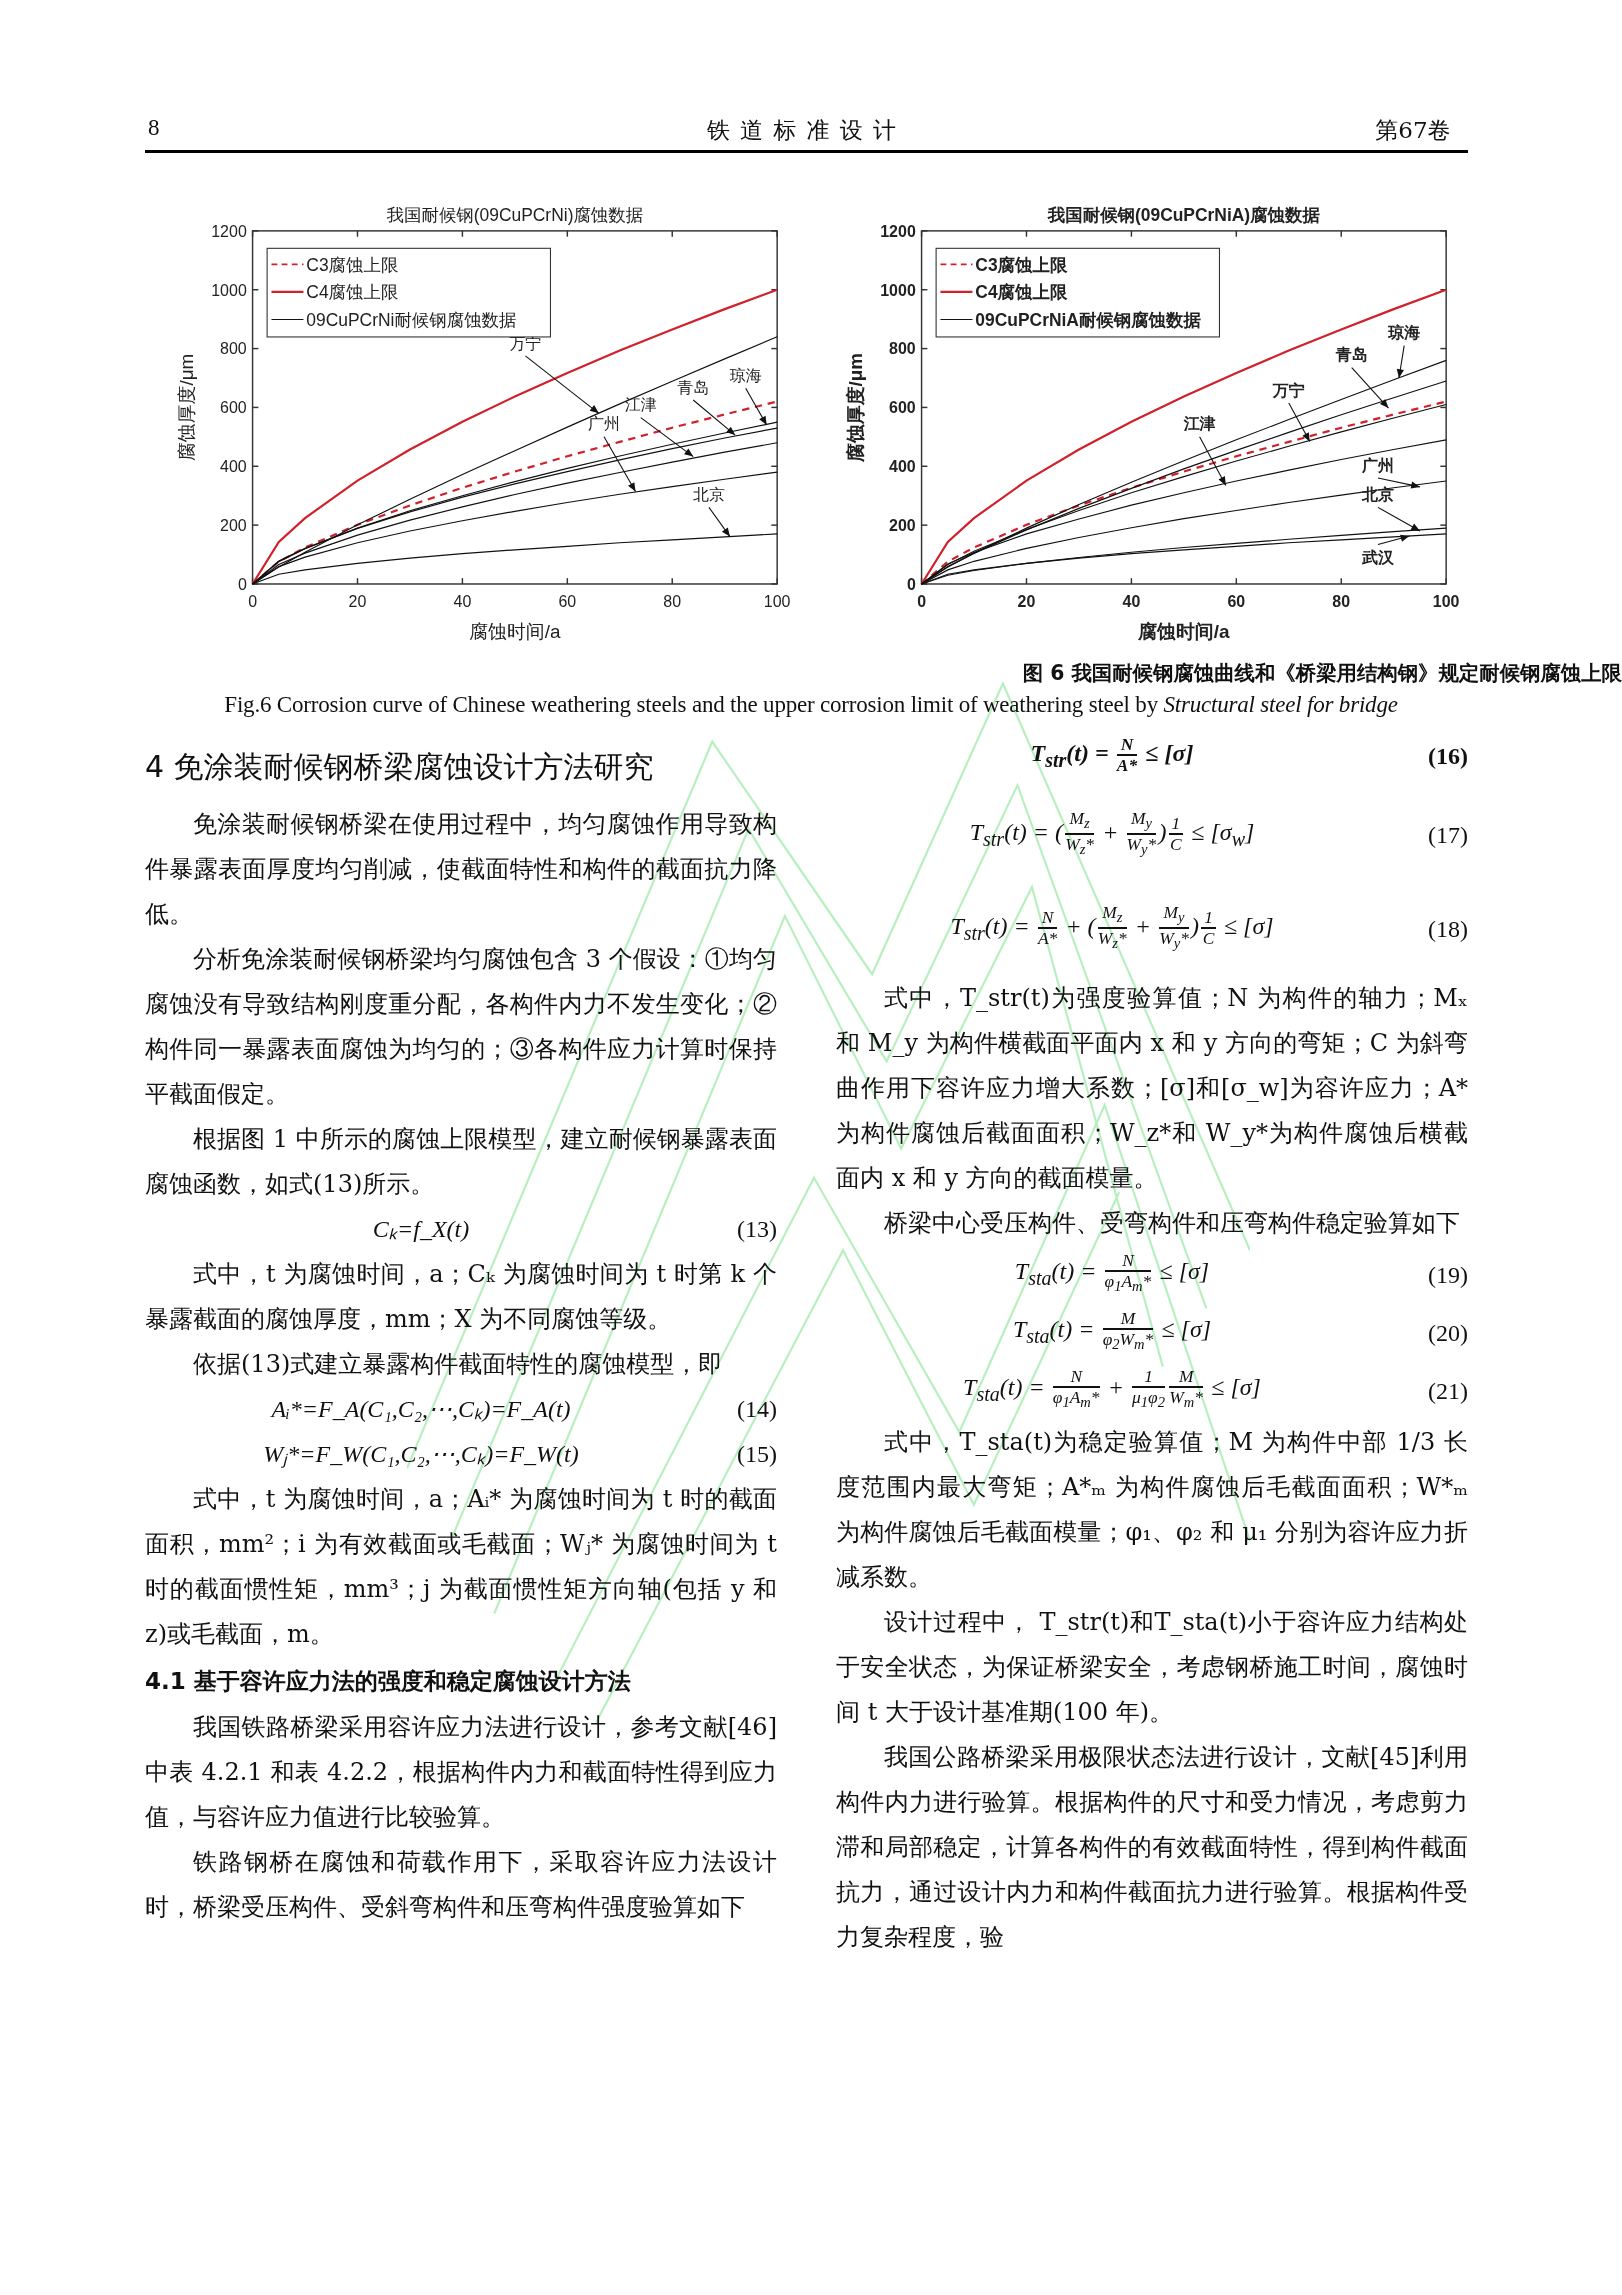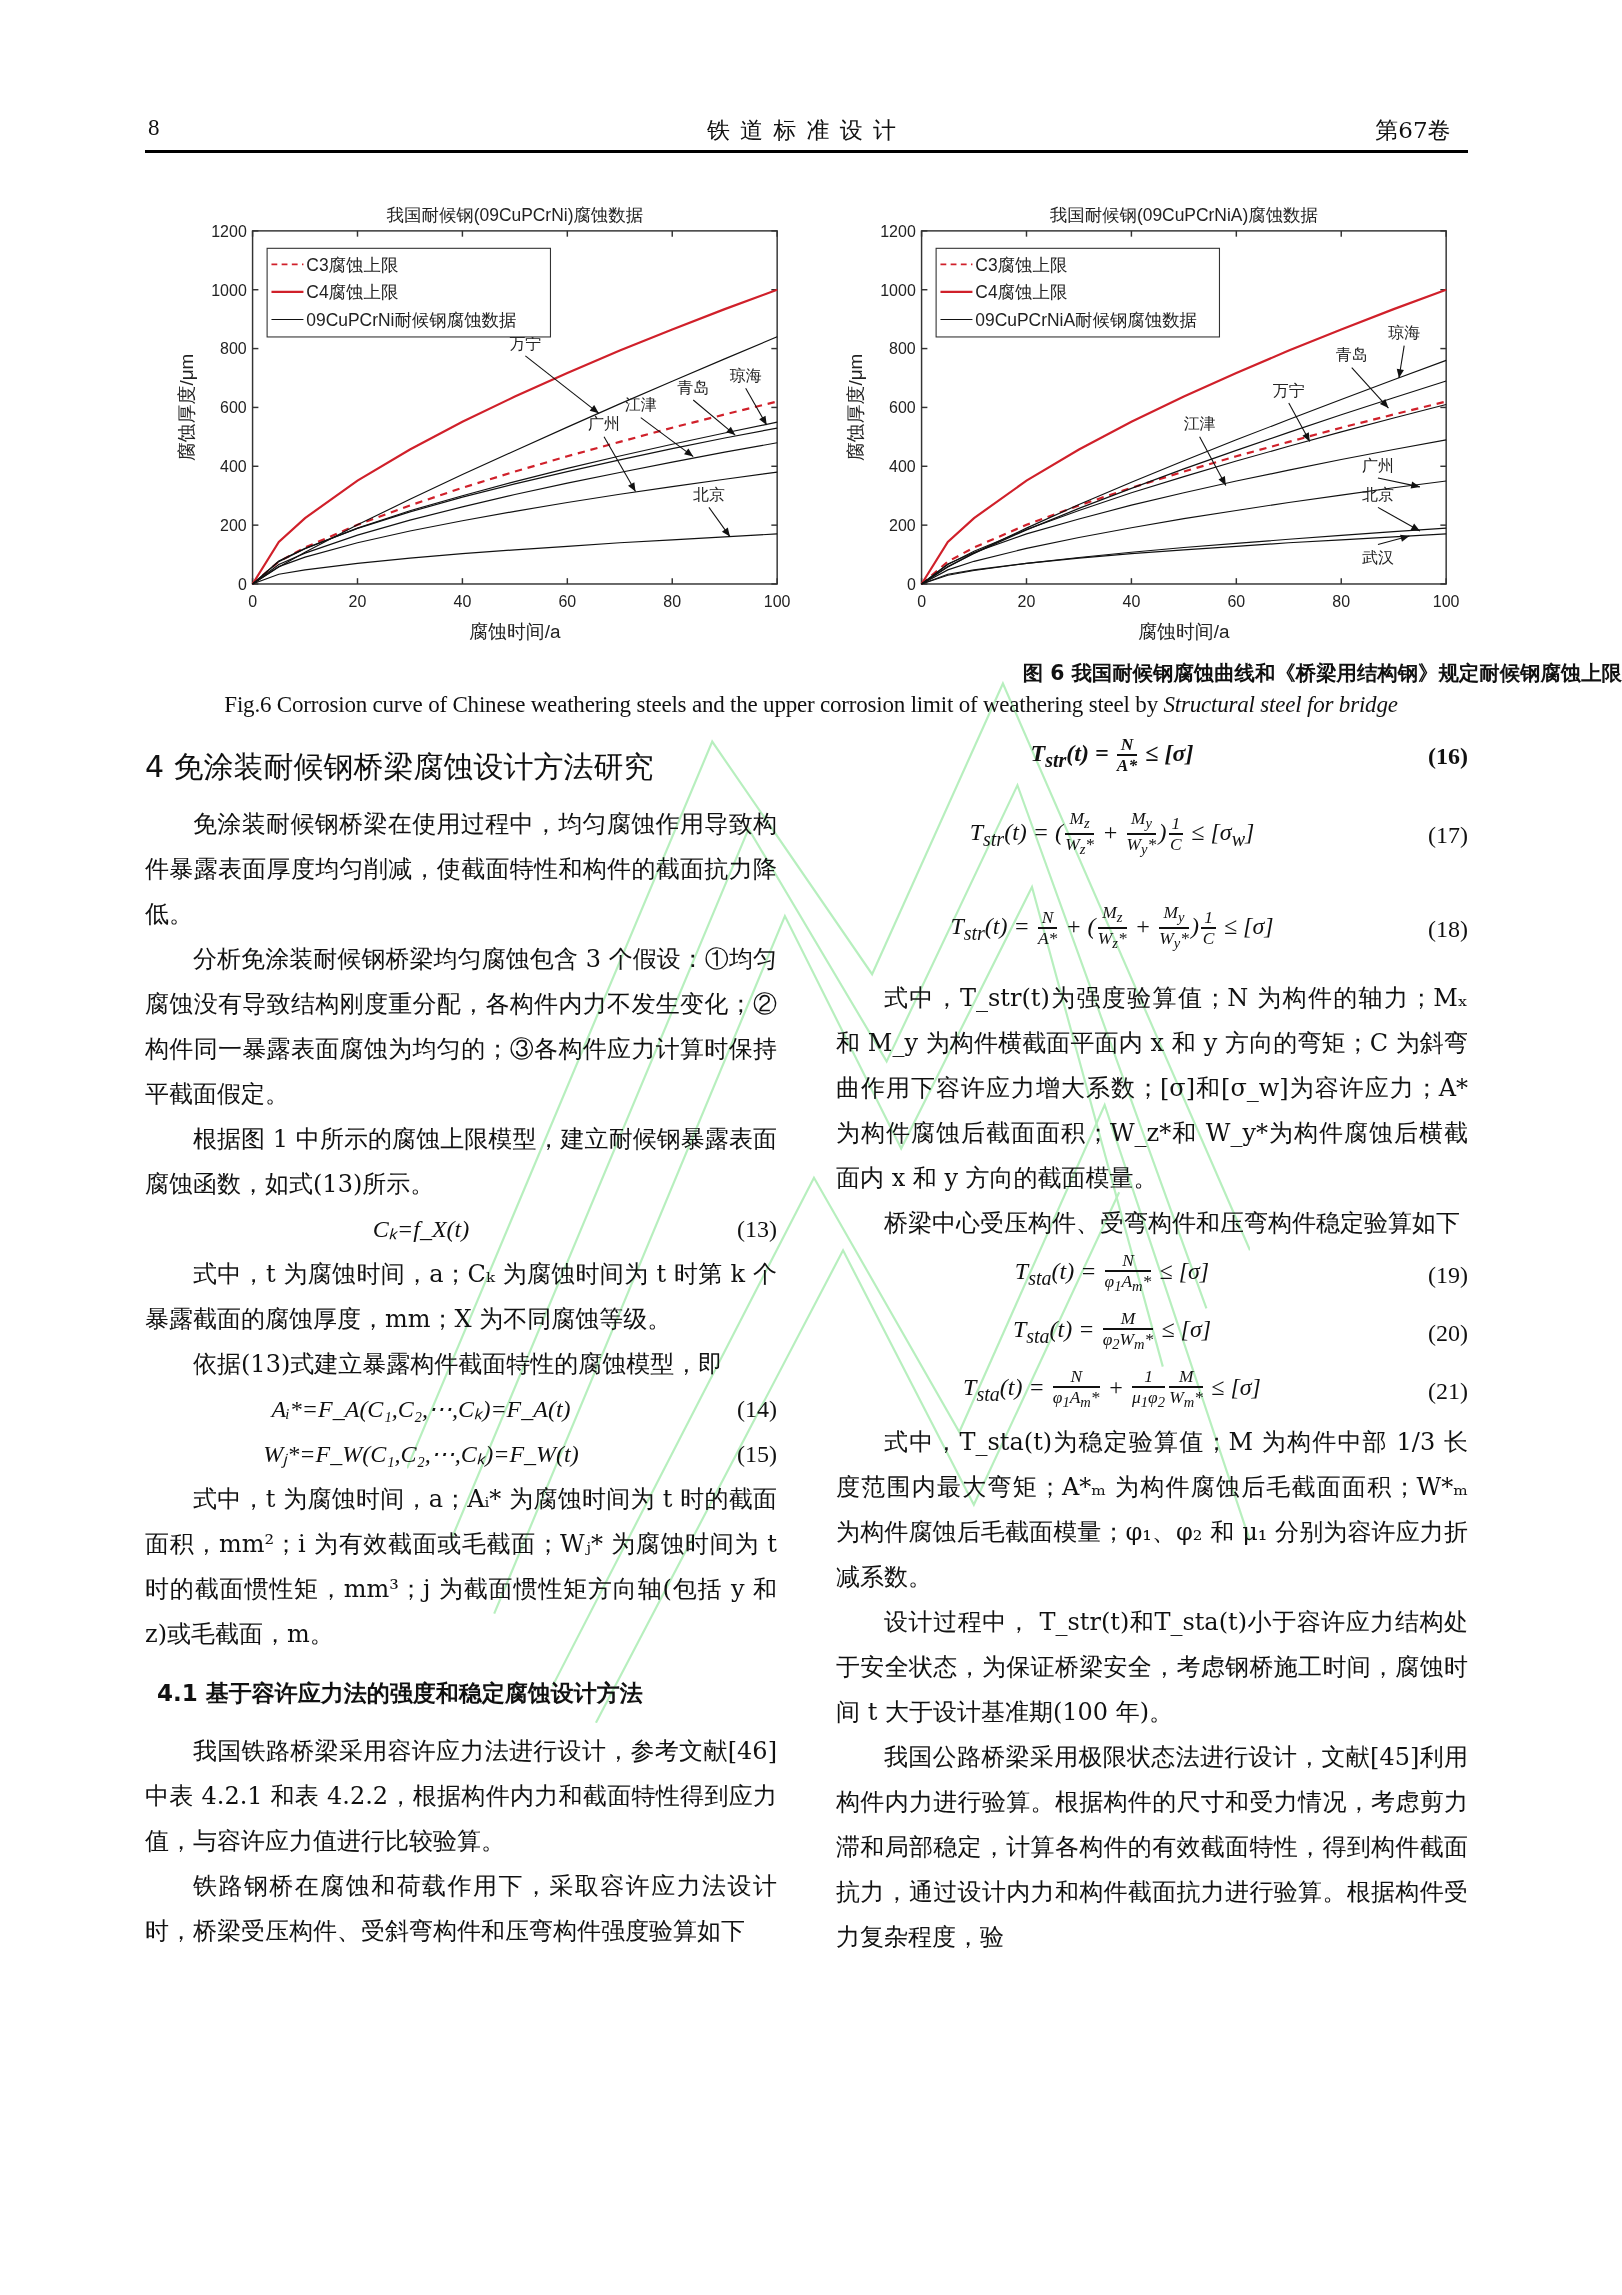--- a/index.html
+++ b/index.html
@@ -8,32 +8,32 @@
   .header { position: absolute; left: 145px; top: 115px; width: 1323px; height: 38px; }
   .header .pnum, .header .journal, .header .vol { position: absolute; top: 0; font-size: 23px; }
   .header .pnum { left: 2.9px; font-family: "Liberation Serif", serif; }
   .header .journal { left: 0; width: 100%; text-align: center; letter-spacing: 10.2px; }
   .header .vol { right: 17.4px; }
   .header-rule { position: absolute; left: 145px; top: 150px; width: 1323px; height: 2.9px; background: #000; }
 
   .chart { position: absolute; top: 196px; width: 654px; height: 465px; }
   .chart svg { width: 654px; height: 465px; display: block; }
   #chart-left { left: 145px; }
-  #chart-right { left: 814px; }
+  #chart-right { left: 814px; font-weight: bold; }
   .caption-cn { position: absolute; top: 659px; left: 0; width: 1622px; text-align: right;
                 font-family: "DejaVu Sans", sans-serif; font-weight: bold; font-size: 20.4px; }
   .caption-en { position: absolute; top: 692px; left: 0; width: 1622px; text-align: center;
                 font-family: "Liberation Serif", serif; font-size: 23px; letter-spacing: -0.2px; }
   .caption-en i { font-style: italic; }
 
   .col { position: absolute; width: 632px; font-size: 24px; line-height: 45px; }
   #col-left { left: 145px; top: 741px; }
   #col-right { left: 836px; top: 725px; }
   .sec-h { font-family: "DejaVu Sans", sans-serif; font-size: 30px; font-weight: normal; margin: 0; line-height: 51px; }
-  .sub-h { font-family: "DejaVu Sans", sans-serif; font-size: 23px; font-weight: bold; margin: 12px; line-height: 48px; }
+  .sub-h { font-family: "DejaVu Sans", sans-serif; font-size: 23px; font-weight: bold; margin: 0; line-height: 48px; }
   .p { margin: 0; text-align: justify; text-indent: 2em; }
   .eq { display: flex; align-items: center; margin: 0; font-family: "Liberation Serif", serif; font-style: italic; }
   .eq .body { flex: 1; text-align: center; }
   .eq .no { font-style: normal; width: 80px; text-align: right; }
   .eq.tall { height: 63px; font-weight: bold; }
   .eq.tall2 { height: 94px; }
   .frac { display: inline-flex; flex-direction: column; vertical-align: middle; text-align: center;
           font-size: 17.4px; line-height: 19px; margin: 0 2.2px; }
   .frac .num { border-bottom: 2.2px solid #111; padding: 0 2.9px; }
   .watermark { position: absolute; left: 407px; top: 596px; width: 843px; height: 1127px; pointer-events: none; opacity: 0.55; }

